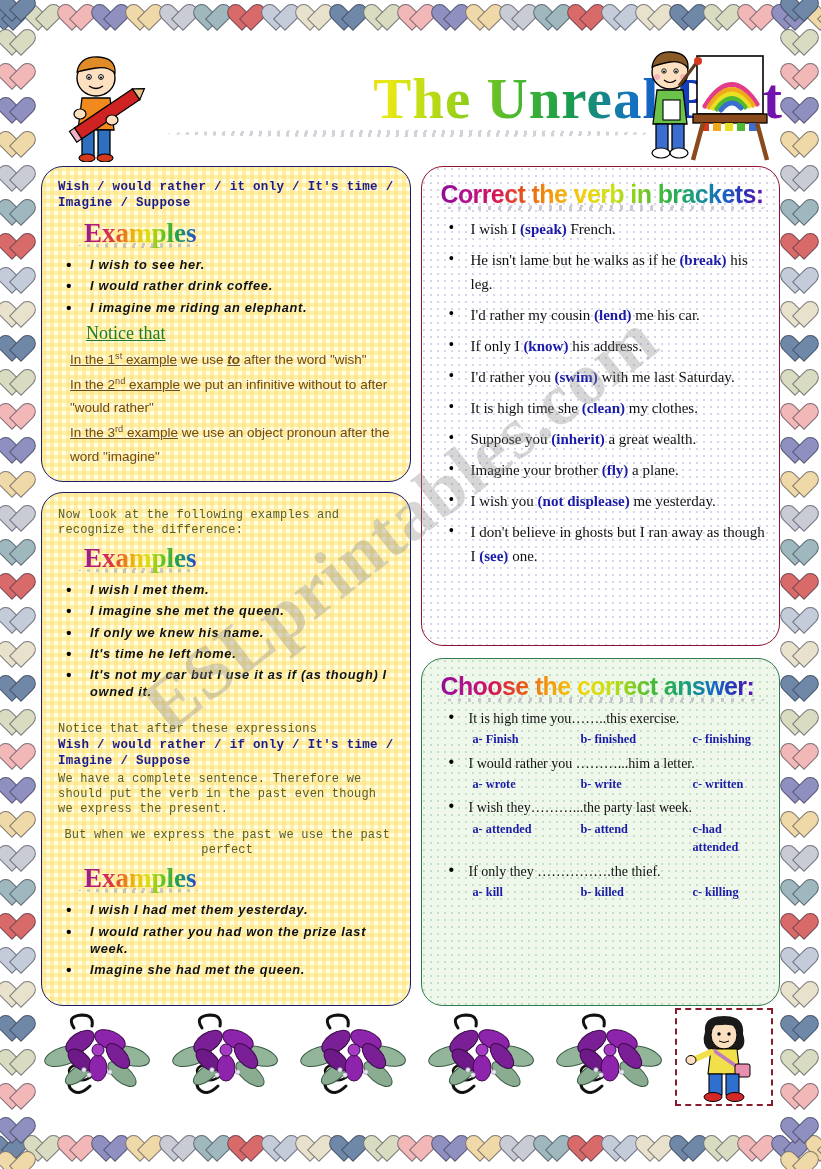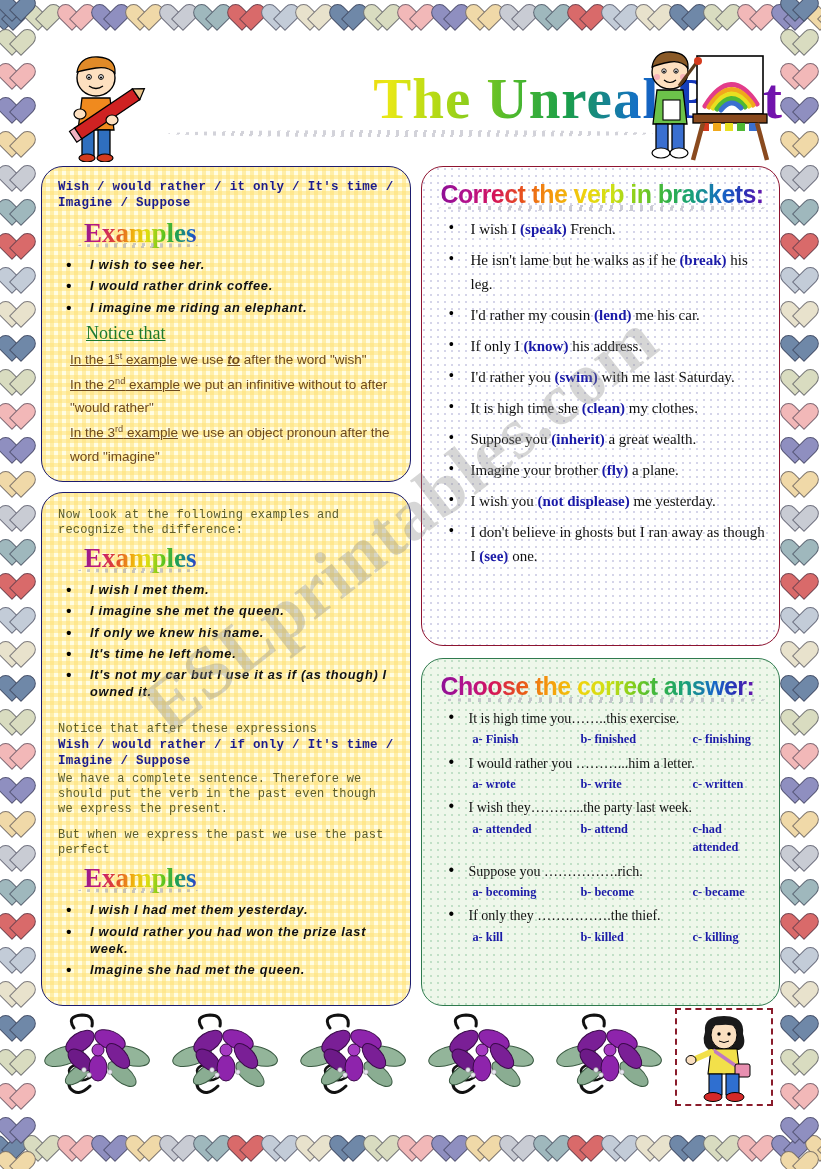--- a/index.html
+++ b/index.html
@@ -576,21 +576,21 @@
           <li>I wish I met them.</li>
           <li>I imagine she met the queen.</li>
           <li>If only we knew his name.</li>
           <li>It's time he left home.</li>
           <li>It's not my car but I use it as if (as though) I owned it.</li>
         </ul>
 
         <div class="mono-note" style="color:#5c5c2a;margin-top:21px;">Notice that after these expressions</div>
         <div class="mono-head">Wish / would rather / if only / It's time / Imagine / Suppose</div>
         <div class="mono-note" style="color:#5c5c2a;">We have a complete sentence. Therefore we should put the verb in the past even though we express the present.</div>
-        <div class="mono-note gap" style="color:#5c5c2a;">But when we express the past we use the past perfect</div>
+        <div class="mono-note gap" style="color:#5c5c2a;text-align:center;">But when we express the past we use the past perfect</div>
 
         <div class="examples-wrap">
           <div class="examples-word">Examples</div>
         </div>
 
         <ul class="ex-list">
           <li>I wish I had met them yesterday.</li>
           <li>I would rather you had won the prize last week.</li>
           <li>Imagine she had met the queen.</li>
         </ul>
@@ -642,28 +642,20 @@
           </li>
           <li>
             <div class="mcq-stem">I wish they………...the party last week.</div>
             <div class="mcq-opts">
               <span>a- attended</span>
               <span>b- attend</span>
               <span>c-had attended</span>
             </div>
           </li>
           <li>
-            <div class="mcq-stem">Suppose you …………….rich.</div>
-            <div class="mcq-opts">
-              <span>a- becoming</span>
-              <span>b- become</span>
-              <span>c- became</span>
-            </div>
-          </li>
-          <li>
             <div class="mcq-stem">If only they …………….the thief.</div>
             <div class="mcq-opts">
               <span>a- kill</span>
               <span>b- killed</span>
               <span>c- killing</span>
             </div>
           </li>
         </ul>
       </div>
     </div>

